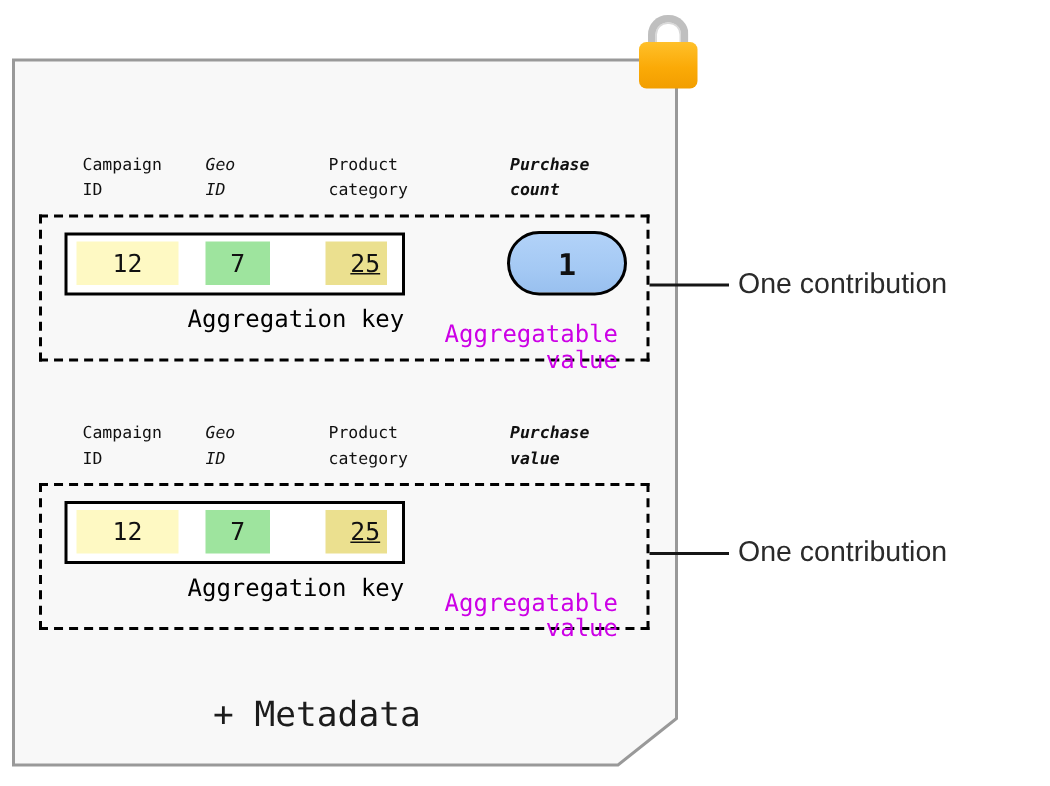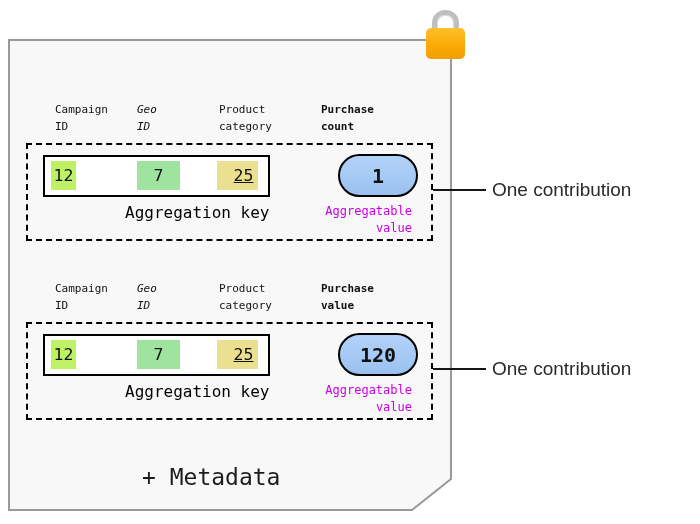--- a/index.html
+++ b/index.html
@@ -21,38 +21,38 @@
     position:absolute;left:426px;top:28px;width:39px;height:31px;border-radius:5px;
     background:linear-gradient(180deg,#ffc02a 0%,#fbaa07 55%,#f29e00 100%);
   }
   
   .section{position:absolute;left:0;right:0;height:172px;}
   .colh{position:absolute;top:0;font-size:11px;line-height:16.5px;}
   .colh.c1{left:55px;}
   .colh.c2{left:137px;font-style:italic;}
   .colh.c3{left:219px;}
   .colh.c3 .hl{}
-  .colh.vh{left:321px;font-weight:bold;}
+  .colh.vh{left:340px;font-weight:bold;font-style:italic;}
   .dashed{position:absolute;left:26px;top:41px;width:407px;height:98px;border:2px dashed #000;}
   .keybox{position:absolute;left:43px;top:53px;width:227px;height:42px;border:2.5px solid #000;background:#fff;}
   .cell{
     position:absolute;top:4px;height:29px;display:flex;align-items:center;justify-content:center;
     font-size:16.5px;
   }
-  .cell.p1{left:6px;width:25px;background:#bef264;}
+  .cell.p1{left:6px;width:68px;background:#fef9c3;}
   .cell.p2{left:92px;width:43px;background:#9ee49e;}
   .cell.p3{left:172px;width:41px;background:#ebe08f;padding-left:12px;}
   .cell.p3 span{text-decoration:underline;}
   .agg-key{position:absolute;left:125px;top:101px;font-size:16px;color:#000000;}
   .pill{
     position:absolute;left:338px;top:52px;width:80px;height:43px;border:2px solid #000;border-radius:22px;
     background:linear-gradient(180deg,#b2d2f8 0%,#a4c9f4 60%,#99c0ef 100%);
     display:flex;align-items:center;justify-content:center;font-size:20px;font-weight:bold;
   }
-  .agg-val{position:absolute;right:288px;top:101px;font-size:12px;line-height:16.5px;color:#cc00e6;text-align:right;}
+  .agg-val{position:absolute;right:288px;top:113px;font-size:16px;line-height:16.5px;color:#cc00e6;text-align:right;}
   .conn{position:absolute;left:433px;top:87px;width:53px;height:2px;background:#161616;}
   .annot{
     position:absolute;left:492px;top:74px;height:28px;line-height:28px;
     font-family:"Liberation Sans",sans-serif;font-size:19px;color:#2a2a2a;white-space:nowrap;
   }
   
   .metadata{position:absolute;left:142px;top:464px;font-size:23px;color:#1c1c1c;}
 </style>
 </head>
 <body>
@@ -142,23 +142,20 @@
       <div class="cell p2">
           <span>7</span>
         </div>
       <div class="cell p3">
           <span>25</span>
         </div>
     </div>
 
     <div class="agg-key">Aggregation key</div>
 
-    <div class="pill">
-      <span>120</span>
-    </div>
 
     <div class="agg-val">
       <div>Aggregatable</div>
       <div>value</div>
     </div>
 
     <div class="conn"></div>
     <div class="annot">One contribution</div>
   </div>
 

